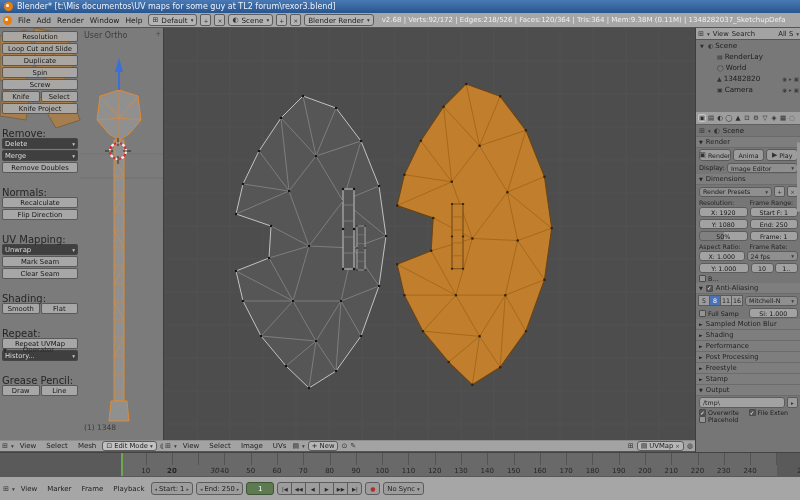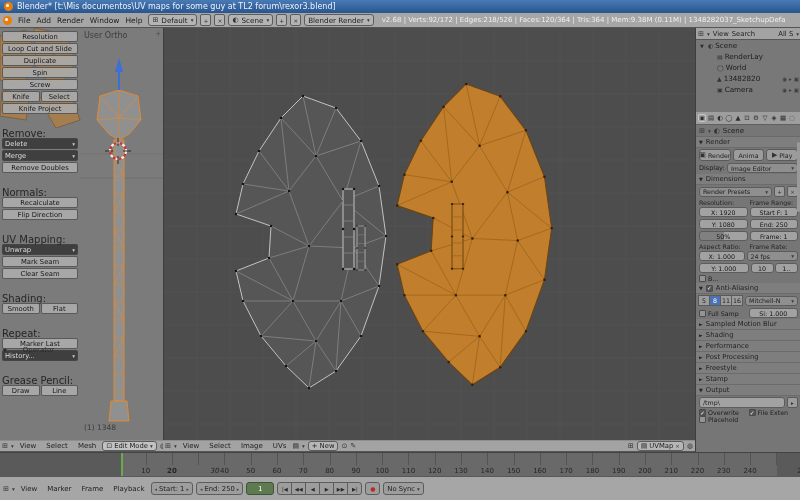--- a/index.html
+++ b/index.html
@@ -277,21 +277,21 @@
           <div class="shelf-btn">
             <span>Clear Seam</span>
           </div>
           <div class="shelf-label">Shading:</div>
           <div class="shelf-split">
             <div class="shelf-btn">Smooth</div>
             <div class="shelf-btn">Flat</div>
           </div>
           <div class="shelf-label">Repeat:</div>
           <div class="shelf-btn">
-            <span>Marker Last</span>
+            <span>Repeat UVMap</span>
           </div>
           <div class="shelf-btn dark">
             <span>History...</span>
             <span class="ddarr">▾</span>
           </div>
           <div class="shelf-label">Grease Pencil:</div>
           <div class="shelf-split">
             <div class="shelf-btn">Draw</div>
             <div class="shelf-btn">Line</div>
           </div>

